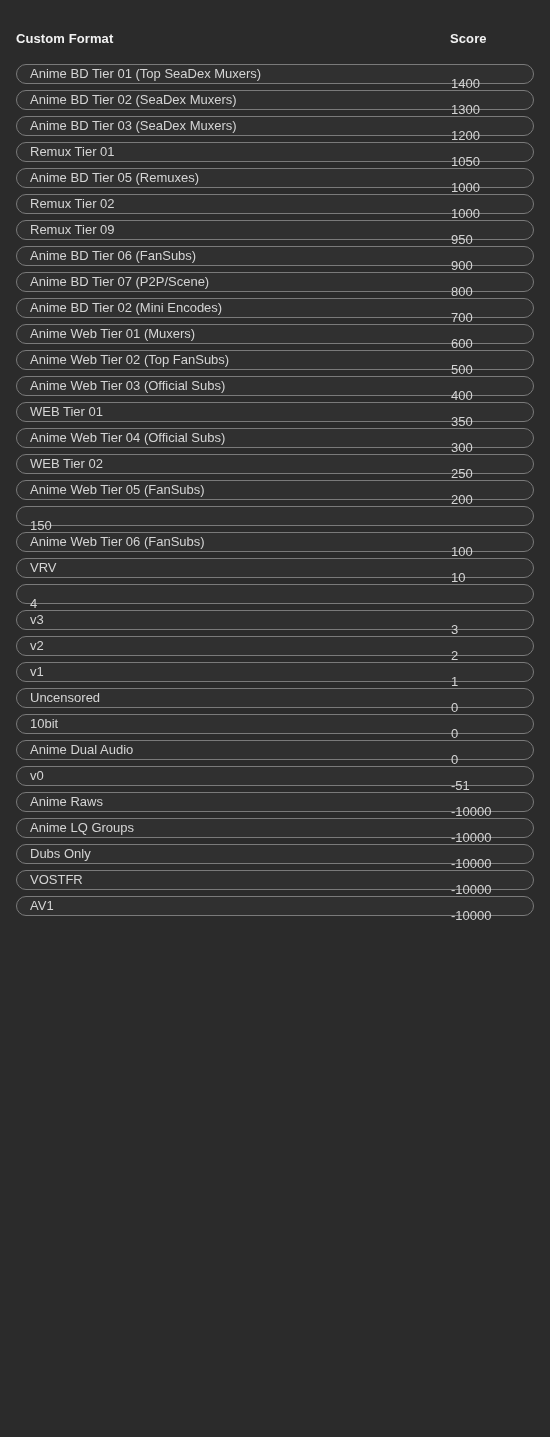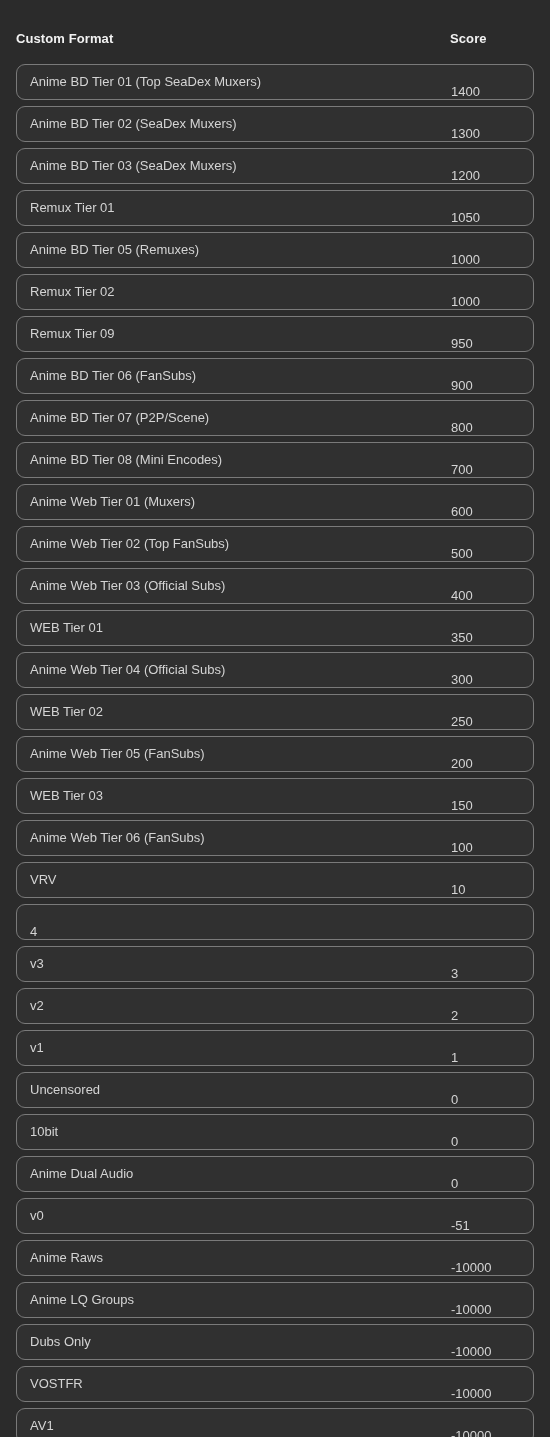--- a/index.html
+++ b/index.html
@@ -53,25 +53,25 @@
 
   .th-score {
     flex: 1 1 auto;
   }
 
   .rows {
     display: block;
   }
 
   .row {
-    height: 36px;
+    height: 20px;
     margin-bottom: 6px;
     box-sizing: border-box;
     border: 1px solid #7a7a7a;
-    border-radius: 9px;
+    border-radius: 16px;
     background: #303030;
     display: flex;
     align-items: center;
     padding: 0 0 0 13px;
     cursor: default;
   }
 
   .cell {
     font-size: 13px;
     color: #d4d4d4;
@@ -134,21 +134,21 @@
         </div>
         <div class="row">
           <div class="cell cell-format">Anime BD Tier 06 (FanSubs)</div>
           <div class="cell cell-score">900</div>
         </div>
         <div class="row">
           <div class="cell cell-format">Anime BD Tier 07 (P2P/Scene)</div>
           <div class="cell cell-score">800</div>
         </div>
         <div class="row">
-          <div class="cell cell-format">Anime BD Tier 08 (Mini Encodes)</div>
+          <div class="cell cell-format">Anime BD Tier 02 (Mini Encodes)</div>
           <div class="cell cell-score">700</div>
         </div>
         <div class="row">
           <div class="cell cell-format">Anime Web Tier 01 (Muxers)</div>
           <div class="cell cell-score">600</div>
         </div>
         <div class="row">
           <div class="cell cell-format">Anime Web Tier 02 (Top FanSubs)</div>
           <div class="cell cell-score">500</div>
         </div>
@@ -166,21 +166,20 @@
         </div>
         <div class="row">
           <div class="cell cell-format">WEB Tier 02</div>
           <div class="cell cell-score">250</div>
         </div>
         <div class="row">
           <div class="cell cell-format">Anime Web Tier 05 (FanSubs)</div>
           <div class="cell cell-score">200</div>
         </div>
         <div class="row">
-          <div class="cell cell-format">WEB Tier 03</div>
           <div class="cell cell-score">150</div>
         </div>
         <div class="row">
           <div class="cell cell-format">Anime Web Tier 06 (FanSubs)</div>
           <div class="cell cell-score">100</div>
         </div>
         <div class="row">
           <div class="cell cell-format">VRV</div>
           <div class="cell cell-score">10</div>
         </div>

